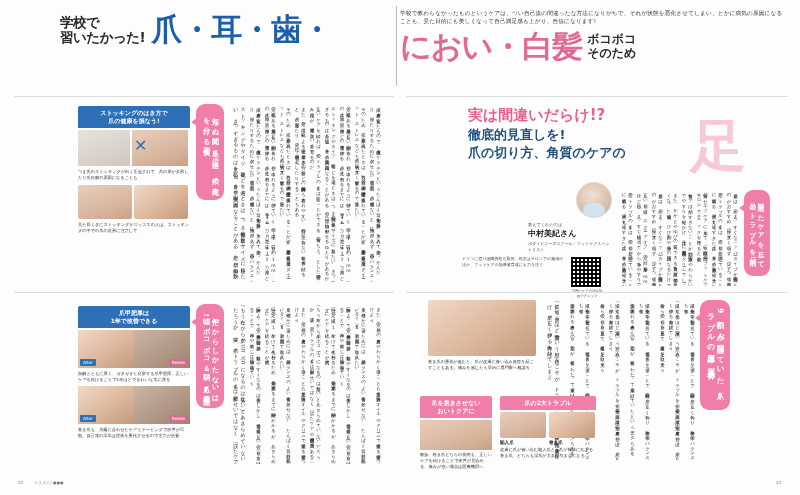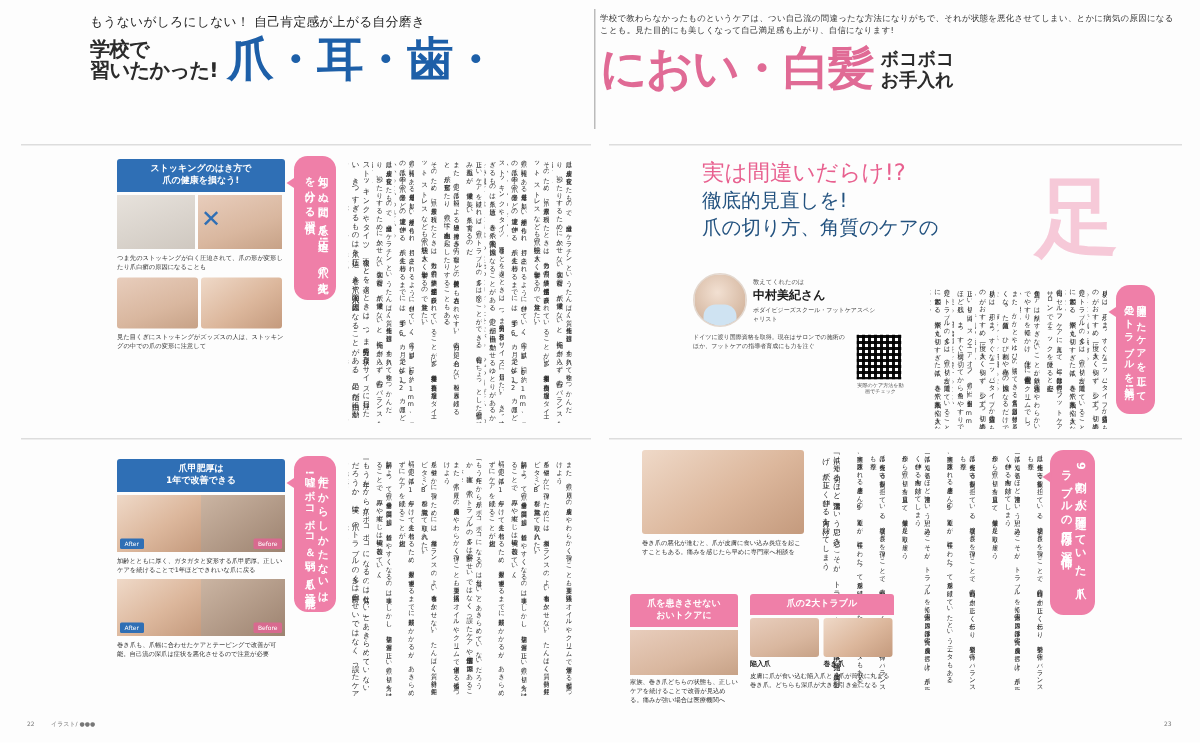--- a/index.html
+++ b/index.html
@@ -84,21 +84,21 @@
   .badge-after,.badge-before{
     position:absolute;bottom:2px;font-size:4px;color:#fff;padding:1px 3px;border-radius:1px;
   }
   .badge-after{left:2px;background:#2f6fb5;}
   .badge-before{right:2px;background:#d86a8f;}
   .xmark{
     position:absolute;font-size:16px;color:#2f6fb5;font-weight:bold;
   }
   
   .display{
-    position:absolute;font-weight:normal;line-height:1.25;color:#23527f;
+    position:absolute;font-weight:bold;line-height:1.25;color:#23527f;
   }
   .display .pinktxt{color:#e8608f;}
   .ghost{
     position:absolute;font-size:56px;font-weight:bold;color:#f6c9d8;line-height:1;
     user-select:none;
   }
   
   .profile{position:absolute;}
   .avatar{
     width:34px;height:34px;border-radius:50%;
@@ -118,37 +118,36 @@
   .pgnum{position:absolute;font-size:4px;color:#777;}
   .hr-line{position:absolute;background:#ddd;height:1px;}
 </style>
 </head>
 <body>
 
 <div class="page">
 
   <div class="headline">
     <div class="hl-left">
-      <div class="kicker">もうないがしろにしない！ 自己肯定感が上がる自分磨き</div>
       <div class="hl-row">
         <div>
           <div class="hl-sub">学校で</div>
           <div class="hl-sub">習いたかった!</div>
         </div>
         <div class="hl-big">爪・耳・歯・</div>
       </div>
     </div>
     <div class="divider-v"></div>
     <div class="hl-right">
       <div class="kicker small" style="width:385px">学校で教わらなかったものというケアは、つい自己流の間違ったな方法になりがちで、それが状態を悪化させてしまい、とかに病気の原因になることも。見た目的にも美しくなって自己満足感も上がり、自信になります!</div>
       <div class="hl-row" style="margin-top:6px">
         <div class="hl-big pink" style="margin-left:0">におい・白髪</div>
         <div>
           <div class="hl-tail">ボコボコ</div>
-          <div class="hl-tail">お手入れ</div>
+          <div class="hl-tail">そのため</div>
         </div>
       </div>
     </div>
   </div>
 
   <div class="hr-line" style="left:14px;top:96px;width:380px;"></div>
   <div class="hr-line" style="left:406px;top:96px;width:382px;"></div>
 
   <div class="figbox" style="left:78px;top:106px;width:112px;">
     <div class="blue-head">
@@ -230,21 +229,21 @@
   <div class="vcol" style="position:absolute;left:368px;top:304px;width:13px;height:160px;">また、爪の周りの皮膚をやわらかく保つことも重要。入浴後にオイルやクリームで保湿する習慣をつけよう。</div>
 
   <div class="ghost" style="left:690px;top:118px;">足</div>
   <div class="display" style="left:468px;top:106px;font-size:15px;">
     <div class="pinktxt">実は間違いだらけ!?</div>
     <div style="font-size:13px;margin-top:2px;">徹底的見直しを!</div>
     <div style="font-size:13px;margin-top:2px;">爪の切り方、角質のケアの</div>
   </div>
 
   <div class="profile" style="left:462px;top:182px;width:150px;">
-    <div style="display:flex;align-items:center;gap:4px;">
+    <div style="display:flex;align-items:flex-end;gap:4px;flex-direction:column;">
       <div class="avatar"></div>
       <div>
         <div style="font-size:4.2px;color:#555;">教えてくれたのは</div>
         <div style="font-size:8px;font-weight:bold;color:#1b1b1b;margin-top:1px;">中村美紀さん</div>
         <div style="font-size:4px;color:#444;margin-top:2px;line-height:1.4;width:84px;">ポダイビジーズスクール・フットケアスペシャリスト</div>
       </div>
     </div>
     <div style="display:flex;gap:4px;margin-top:4px;">
       <div style="font-size:4px;color:#444;line-height:1.45;width:104px;">ドイツに渡り国際資格を取得。現在はサロンでの施術のほか、フットケアの指導者育成にも力を注ぐ</div>
       <div style="text-align:center;">

